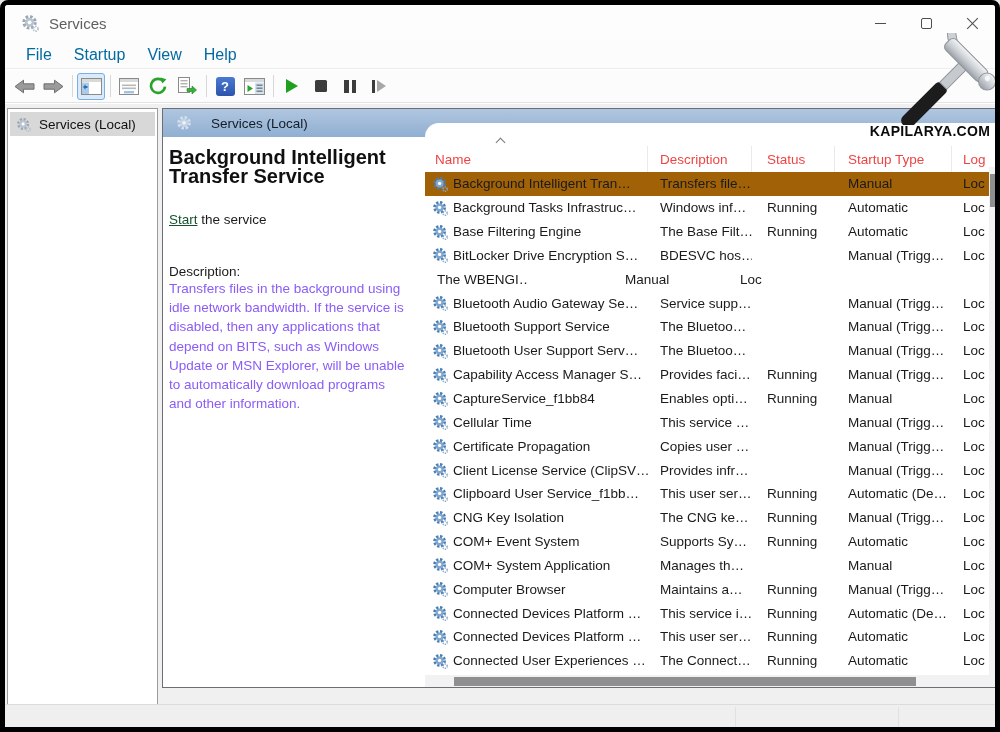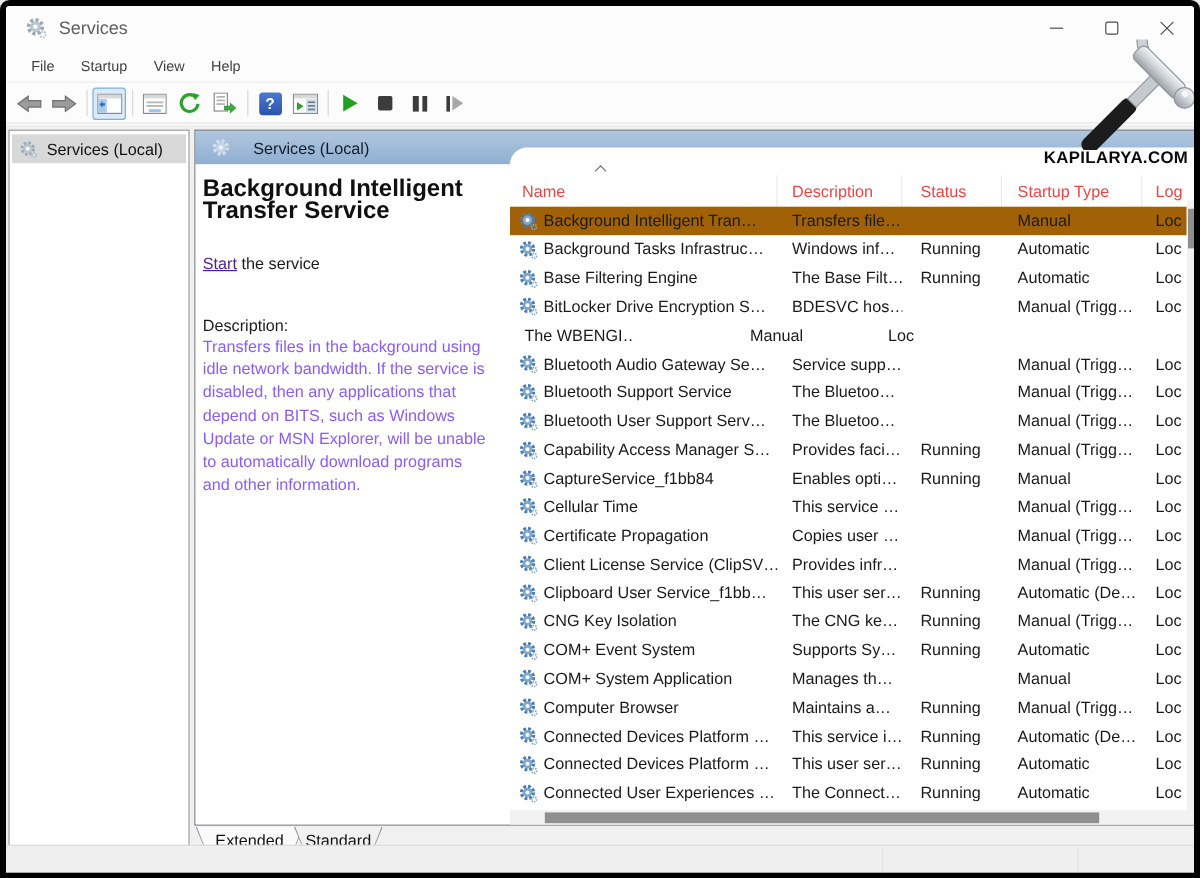--- a/index.html
+++ b/index.html
@@ -14,21 +14,21 @@
   .win-controls { margin-left:auto; display:flex; height:100%; }
   .wc { width:46px; height:100%; display:flex; align-items:center; justify-content:center; }
   .min-glyph { width:11px; border-top:1.4px solid #4d4d4d; }
   .max-glyph { width:11px; height:11px; border:1.2px solid #4d4d4d; border-radius:2px; }
   .close-glyph { position:relative; width:13px; height:13px; }
   .close-glyph::before,.close-glyph::after { content:""; position:absolute; left:-1px; top:6px; width:15px; border-top:1.2px solid #4d4d4d; }
   .close-glyph::before { transform:rotate(45deg); } .close-glyph::after { transform:rotate(-45deg); }
 
   
   .menubar { position:absolute; top:36px; left:0; right:0; height:28px; background:#fcfcfc; display:flex; align-items:center; padding-left:10px; border-bottom:1px solid #ededed; }
-  .menu-item { padding:4px 11px; font-size:12px; color:#404040; }
+  .menu-item { padding:4px 11px; font-size:16px; color:#0369a1; }
 
   
   .toolbar { position:absolute; top:65px; left:0; right:0; height:33px; background:#fcfcfc; display:flex; align-items:center; padding-left:5px; border-bottom:1px solid #e3e3e3; }
   .tbtn { width:28px; height:27px; display:flex; align-items:center; justify-content:center; border-radius:3px; border:1px solid transparent; margin-right:1px; }
   .tbtn.active { background:#dbeafa; border-color:#79b0e4; }
   .tsep { width:1px; height:22px; background:#d8d8d8; margin:0 4px; }
   .play-glyph { width:0; height:0; border-left:12px solid #1ea11e; border-top:7px solid transparent; border-bottom:7px solid transparent; }
   .stop-glyph { width:12px; height:12px; background:#3c3c3c; border-radius:1.5px; }
   .pause-glyph { display:flex; gap:3px; } .pause-glyph i { display:block; width:4.5px; height:13px; background:#3c3c3c; }
   .resume-glyph { display:flex; align-items:center; gap:2px; } .resume-glyph i { display:block; width:3.5px; height:13px; background:#3c3c3c; }
@@ -43,21 +43,21 @@
   .tree-item { margin:3px 2px; height:24px; display:flex; align-items:center; gap:8px; padding-left:6px; background:#d8d8d8; font-size:13.5px; color:#111; }
 
   .right-pane { position:absolute; left:157px; top:4px; width:842px; height:580px; background:#fff; border:1px solid #696f75; }
   .blue-header { position:absolute; top:0; left:0; right:0; height:28px; background:linear-gradient(#b0c6e0,#90afd1); display:flex; align-items:center; }
   .blue-header .hdr-icon { margin-left:13px; width:17px; height:17px; }
   .blue-header .hdr-label { margin-left:18px; font-size:13.5px; color:#131c29; }
 
   .detail-panel { position:absolute; top:28px; left:0; width:262px; bottom:0; background:#fff; padding:11px 14px 0 6px; }
   .svc-title { font-size:20px; font-weight:bold; line-height:19px; color:#101010; width:238px; }
   .start-line { margin-top:26px; font-size:13.5px; color:#1b1b1b; }
-  .link { color:#4c1d95; text-decoration:underline; }
+  .link { color:#14532d; text-decoration:underline; }
   .desc-label { margin-top:37px; font-size:13.5px; color:#1b1b1b; }
   .desc-text { font-size:13.5px; line-height:19.2px; color:#8b5cf6; width:242px; }
 
   .list-area { position:absolute; left:262px; top:14px; right:0; bottom:0; background:#fff; border-radius:14px 0 0 0; }
   .sort-caret { position:absolute; left:72px; top:16px; width:7px; height:7px; border-left:1.2px solid #777; border-top:1.2px solid #777; transform:rotate(45deg); }
   .lheader { position:absolute; top:23px; left:0; right:0; height:26px; display:flex; font-size:13.5px; color:#ef4444; }
   .hc { display:flex; align-items:center; white-space:nowrap; overflow:hidden; border-right:1px solid #eaeaea; }
   .hc:last-child { border-right:none; }
   .c-name { width:223px; padding-left:10px; }
   .c-desc { width:104px; padding-left:12px; }
@@ -511,30 +511,20 @@
           </div>
         <div class="vscroll">
             <div class="vthumb"></div>
           </div>
         <div class="hscroll">
             <div class="hthumb"></div>
           </div>
       </div>
     </div>
 
-    <div class="tabstrip">
-      <div class="tab tab-extended">
-        <div class="t-outer"></div>
-        <div class="t-inner">Extended</div>
-      </div>
-      <div class="tab tab-standard">
-        <div class="t-outer"></div>
-        <div class="t-inner">Standard</div>
-      </div>
-    </div>
 
     <div class="statusbar">
       <span class="sdiv sdiv1"></span>
       <span class="sdiv sdiv2"></span>
     </div>
   </div>
 
   <svg class="hammer-wrap" viewBox="0 0 147 92">
     <defs>
       <linearGradient id="steel" x1="0" y1="0" x2="0" y2="1">

